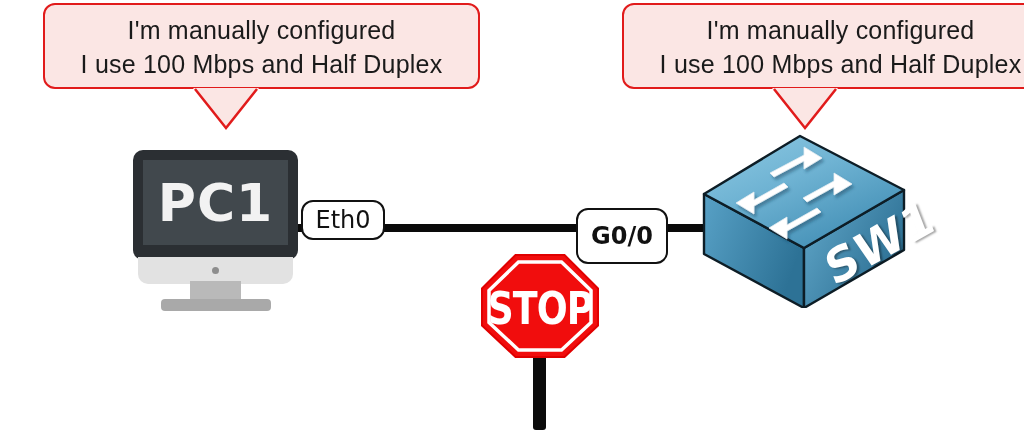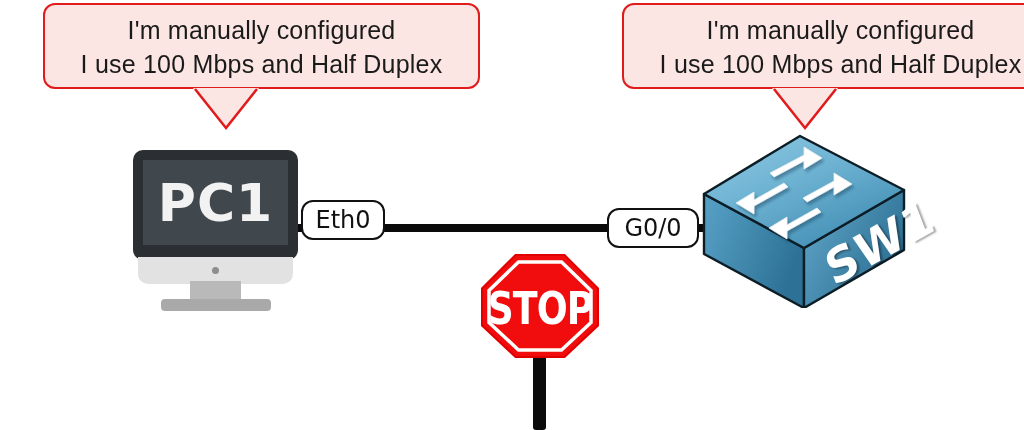--- a/index.html
+++ b/index.html
@@ -184,21 +184,21 @@
     <div class="pc-chin" style="left:5px; top:107px; width:155px; height:27px;"></div>
     <div class="pc-dot" style="left:79px; top:117px;"></div>
     <div class="pc-neck" style="left:57px; top:131px; width:51px; height:21px;"></div>
     <div class="pc-base" style="left:28px; top:149px; width:110px; height:12px;"></div>
   </div>
 
   <div class="iface" style="left:301px; top:200px; width:84px; height:40px;">
     <span>Eth0</span>
   </div>
 
-  <div class="iface" style="left:607px; top:208px; width:92px; height:40px;">
+  <div class="iface" style="left:576px; top:208px; width:92px; height:56px;font-weight:bold;">
     <span>G0/0</span>
   </div>
 
   <div class="switch-wrap" style="left:700px; top:128px; width:220px; height:180px;">
     <svg width="220" height="180" viewBox="0 0 220 180">
       <defs>
         <linearGradient id="topFace" x1="0" y1="0" x2="0.75" y2="1">
           <stop offset="0%" stop-color="#8fcbe4"></stop>
           <stop offset="45%" stop-color="#6fb3d3"></stop>
           <stop offset="100%" stop-color="#3f8cb3"></stop>

